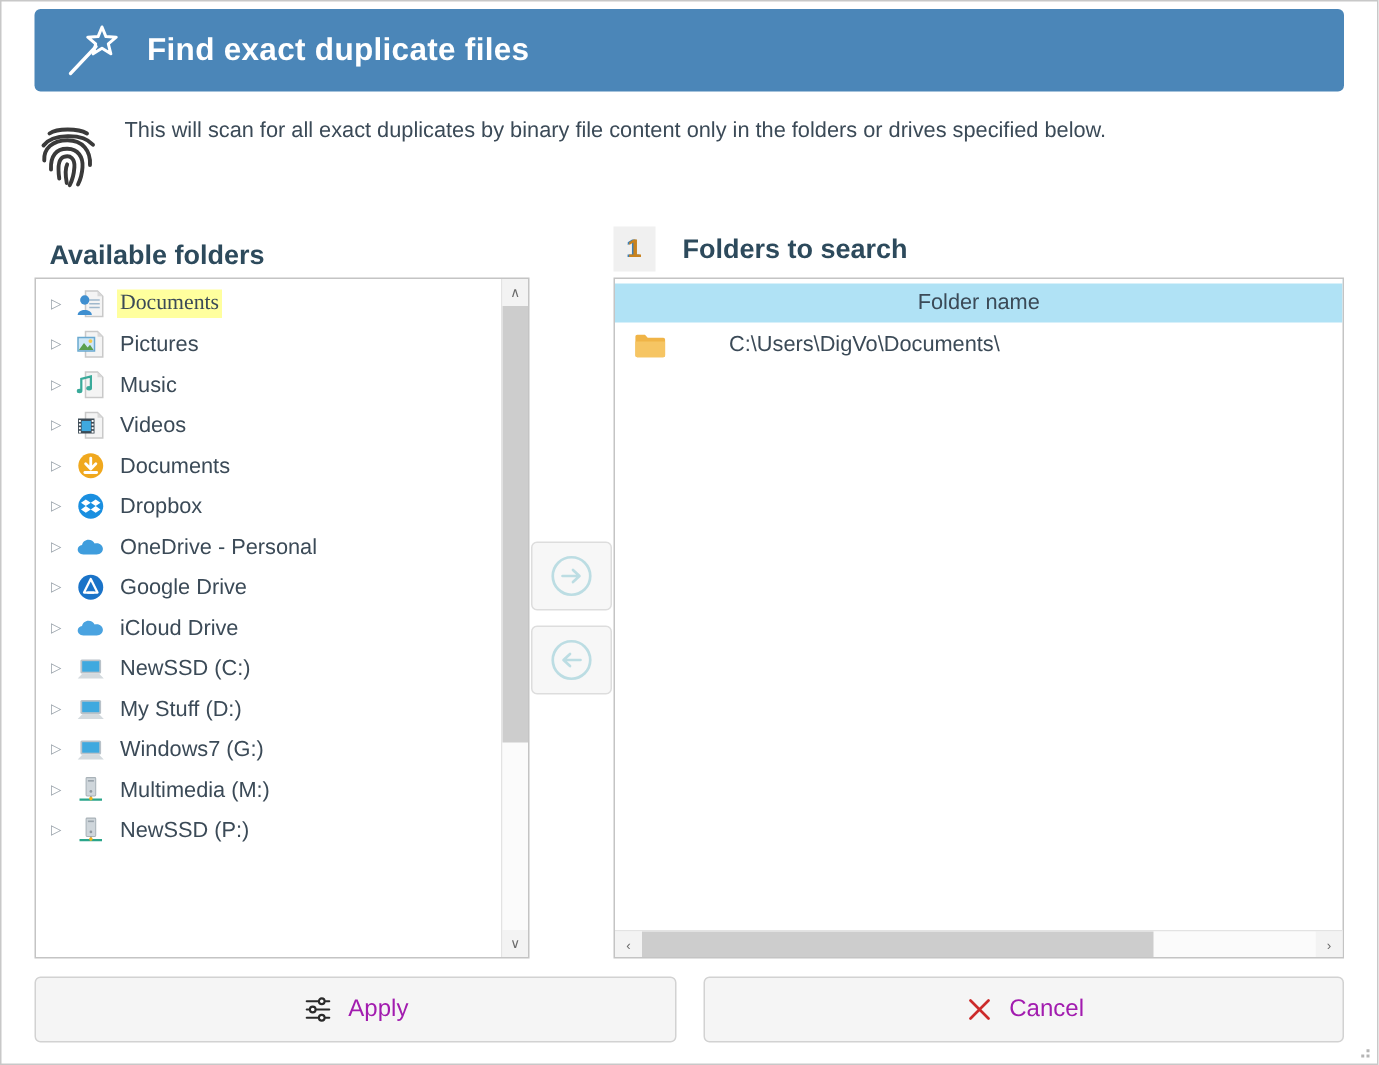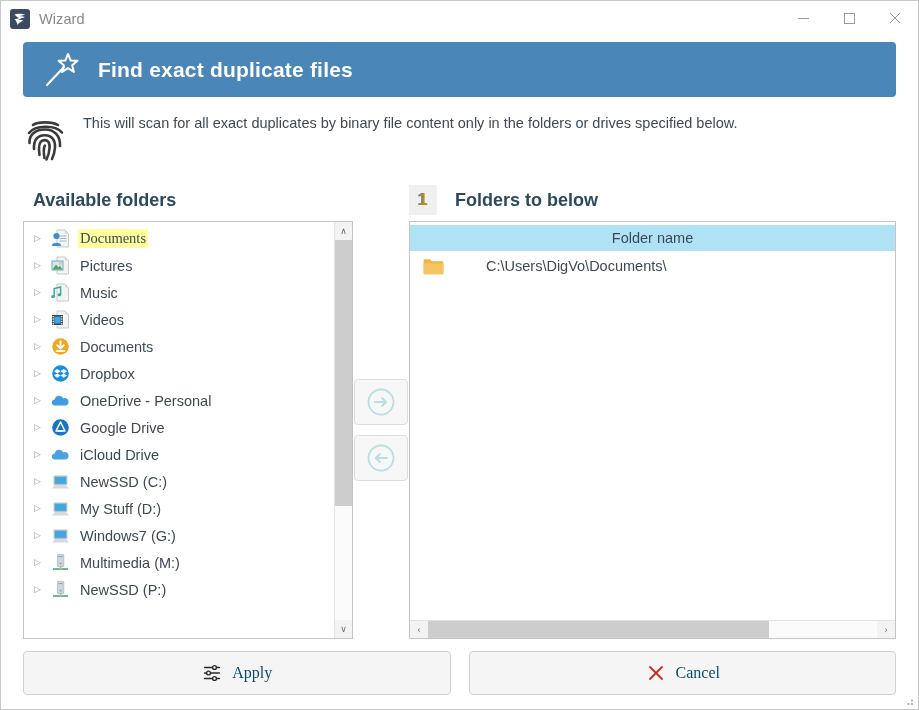--- a/index.html
+++ b/index.html
@@ -118,21 +118,21 @@
     font-size: 14.5px;
     color: #3b4a57;
   }
 
   
   .headings {
     display: flex;
     margin: 12px 22px 0 22px;
     flex: 0 0 auto;
     height: 34px;
-    align-items: center;
+    align-items: flex-end;
   }
   .head-left {
     width: 386px;
     font-size: 18px;
     font-weight: bold;
     color: #2d4a5c;
     flex: 0 0 auto;
     padding-left: 10px;
     box-sizing: border-box;
   }
@@ -358,23 +358,22 @@
     flex: 1 1 0;
     height: 42px;
     border: 1px solid #d2d2d2;
     border-radius: 4px;
     background: #f5f5f5;
     display: flex;
     align-items: center;
     justify-content: center;
     gap: 9px;
     font-size: 16px;
-    color: #0c4a6e;
+    color: #a21caf;
     cursor: default;
-    font-family: Liberation Serif, serif;
   }
   .btn-icon {
     width: 22px;
     height: 22px;
     display: flex;
     align-items: center;
     justify-content: center;
     flex: 0 0 auto;
   }
   .grip {
@@ -383,41 +382,20 @@
     bottom: 3px;
     width: 12px;
     height: 12px;
   }
 </style>
 </head>
 <body>
 
 <div class="window">
 
-  <div class="titlebar">
-    <div class="app-icon">
-      <svg width="16" height="16" viewBox="0 0 16 16">
-        <path d="M2.5 3.2 C6 2.2 11 2.6 13.5 3.8 C11.5 4.2 9 4.6 7 5.4 C9 5.2 11.5 5.4 13 6.1 C10.8 7 8 7.6 6 8.8 C8 8.6 10 8.9 11.4 9.6 C9 10.8 6.6 12.2 5.6 14 C5.2 11.8 4 9.4 2.5 8.2 C4.2 8 6 7.6 7.4 7 C5.4 6.4 3.6 5 2.5 3.2 Z" fill="#ffffff"></path>
-      </svg>
-    </div>
-    <div class="app-title">Wizard</div>
-    <div class="win-controls">
-      <div class="win-btn">
-        <div class="glyph-min"></div>
-      </div>
-      <div class="win-btn">
-        <div class="glyph-max"></div>
-      </div>
-      <div class="win-btn">
-        <svg width="12" height="12" viewBox="0 0 12 12">
-          <path d="M1 1 L11 11 M11 1 L1 11" stroke="#9b9b9b" stroke-width="1" fill="none"></path>
-        </svg>
-      </div>
-    </div>
-  </div>
 
   <div class="banner">
     <div class="wand-icon">
       <svg width="40" height="40" viewBox="0 0 40 40">
         <path d="M5 35 L22 17" stroke="#ffffff" stroke-width="2.2" stroke-linecap="round"></path>
         <path d="M26 4 L28.6 10.4 L35.5 10.8 L30.2 15.2 L31.9 21.9 L26 18.2 L20.1 21.9 L21.8 15.2 L16.5 10.8 L23.4 10.4 Z" fill="none" stroke="#ffffff" stroke-width="2" stroke-linejoin="round"></path>
       </svg>
     </div>
     <div class="banner-title">Find exact duplicate files</div>
   </div>
@@ -437,21 +415,21 @@
     </div>
     <div class="desc-text">This will scan for all exact duplicates by binary file content only in the folders or drives specified below.</div>
   </div>
 
   <div class="headings">
     <div class="head-left">Available folders</div>
     <div class="head-right">
       <div class="num-badge">
         <span>1</span>
       </div>
-      <div class="head-right-label">Folders to below</div>
+      <div class="head-right-label">Folders to search</div>
     </div>
   </div>
 
   <div class="panes">
 
     <div class="tree-panel">
       <div class="tree-list">
 
         <div class="tree-item selected">
           <div class="chev">▷</div>

